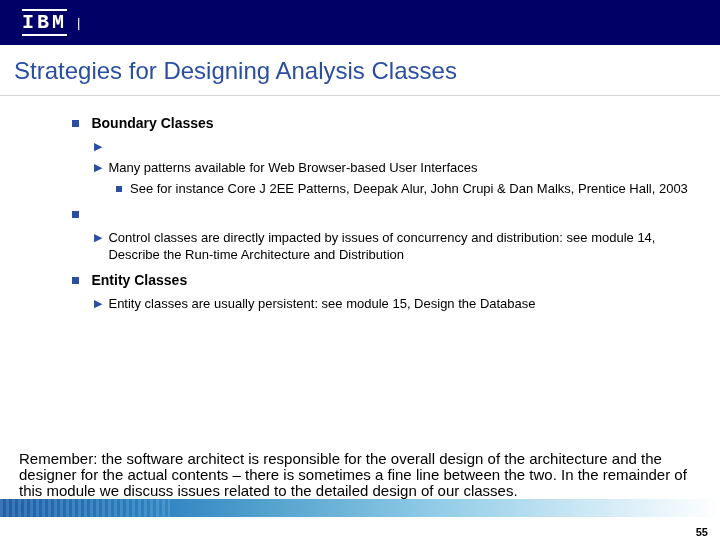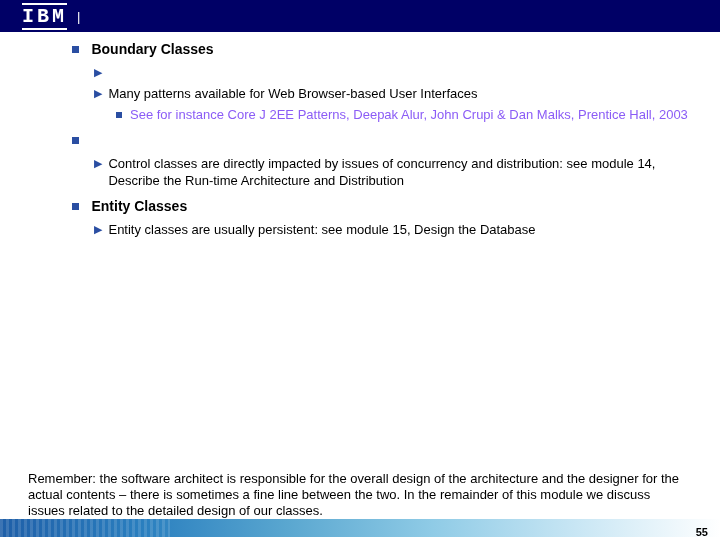--- a/index.html
+++ b/index.html
@@ -1,50 +1,53 @@
 <!DOCTYPE html>
 <html><head>
 <meta charset="utf-8">
 <style>
   * { margin: 0; padding: 0; box-sizing: border-box; }
   html, body { width: 720px; height: 540px; font-family: Arial, Helvetica, sans-serif; background: #fff; overflow: hidden; }
   .slide { width: 720px; height: 540px; position: relative; display: flex; flex-direction: column; }
-  .header { background: #000066; height: 32px; display: flex; align-items: center; padding-left: 22px; gap: 10px; }
+  .header { background: #000066; height: 45px; display: flex; align-items: center; padding-left: 22px; gap: 10px; }
   .logo { color: #fff; font-family: "Courier New", monospace; font-weight: bold; letter-spacing: 3px; font-size: 20px; }
   .logo span { display:inline-block; border-bottom:2px solid #fff; border-top:2px solid #fff; padding:0 0px; }
   .hsep { color:#fff; font-size:13px; }
   .htext { color: #fff; font-size: 13px; }
   .titlebar { padding: 12px 0 10px 14px; border-bottom: 1px solid #d4d4d4; margin-bottom: 10px; }
   .title { color: #2a4ea2; font-size: 24px; font-weight: normal; }
   .body { flex: 1; padding: 0 28px 0 72px; }
   .h1item { margin: 8px 0 6px 0; }
   .h1item .sq { display:inline-block; width:7px; height:7px; background:#2a4ea2; margin-right:8px; vertical-align:1px;}
   .h1item .txt { font-size: 14px; font-weight: bold; color:#000; }
   .h2item { margin: 2px 0 4px 22px; display:flex; }
   .h2item .arr { color:#2a4ea2; font-size:11px; margin-right:6px; line-height:17px;}
   .h2item .txt { font-size: 13px; color:#000; line-height:17px; }
   .h3item { margin: 2px 0 6px 44px; display:flex; }
   .h3item .sq { display:inline-block; width:6px;height:6px;background:#2a4ea2;margin-right:8px;margin-top:6px;flex-shrink:0;}
-  .h3item .txt { font-size:13px; color:#8b5cf6; line-height:17px; }
-  .remember { margin: 14px 0 0 0; padding: 0 30px 0 28px; font-size:13px; color:#000; line-height:16px; }
-  .footer { height: 21px; position:relative; }
+  .h3item .txt { font-size:13px; color:#000000; line-height:17px; }
+  .remember { margin: 14px 0 0 0; padding: 0 30px 0 19px; font-size:15px; color:#000; line-height:16px; }
+  .footer { height: 41px; position:relative; }
   .footer-strip { height:18px; background: linear-gradient(90deg,#1f5fa8,#2a7fbf 20%,#5aa7d0 40%,#8fcbe6 60%,#c8e6f4 80%,#fff); position:relative; overflow:hidden;}
   .footer-strip::before{content:"";position:absolute;left:0;top:0;width:170px;height:18px;background:repeating-linear-gradient(90deg,#fff2,#fff2 3px,transparent 3px,transparent 6px);}
   .pagenum { position:absolute; right:12px; bottom:2px; font-size:11px; color:#000; font-weight:bold;}
 </style>
 </head>
 <body>
 
 <div class="slide">
 
   <div class="header">
     <span class="logo"><span>IBM</span></span>
     <span class="hsep">|</span>
   </div>
 
+  <div class="titlebar">
+    <div class="title">Strategies for Designing Analysis Classes</div>
+  </div>
 
   <div class="body">
 
     <div class="h1item">
       <span class="sq"></span>
       <span class="txt">Boundary Classes</span>
     </div>
     <div class="h2item">
       <span class="arr">▶</span>
     </div>

